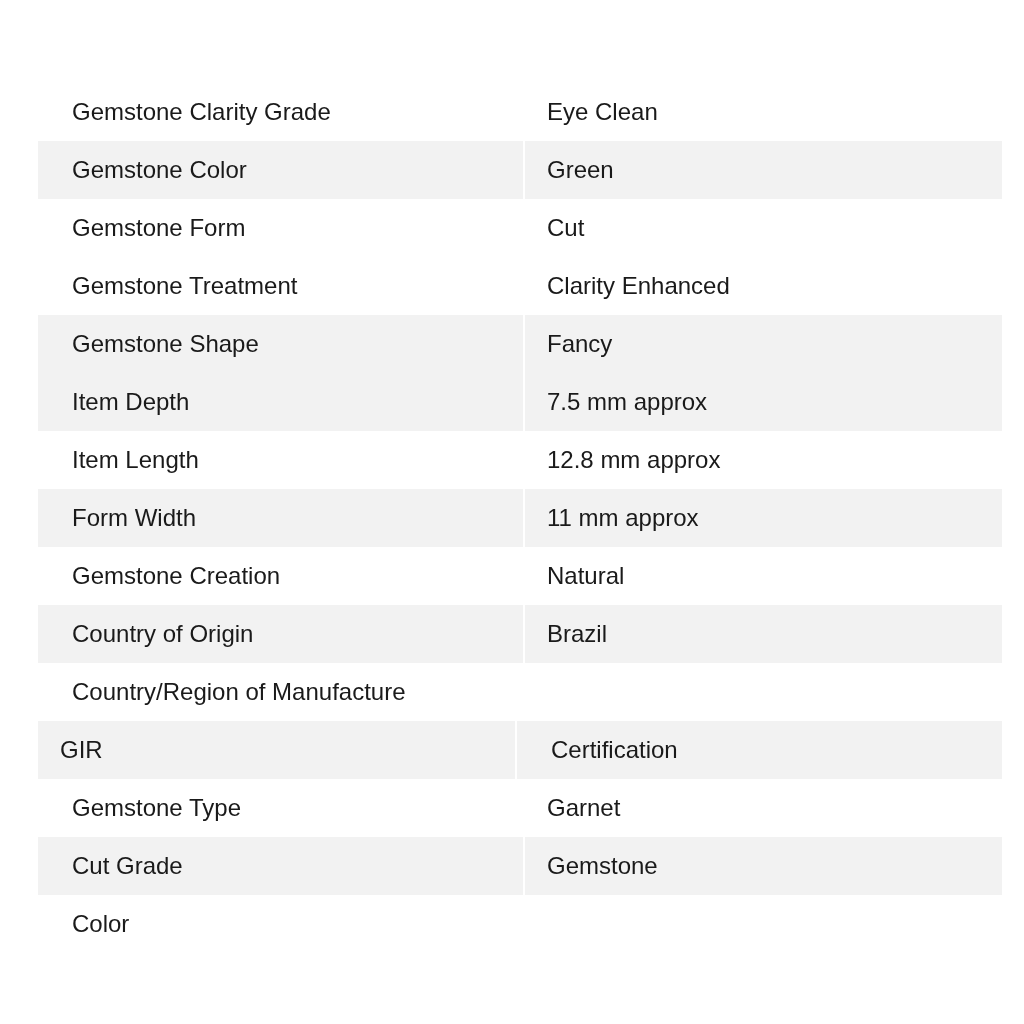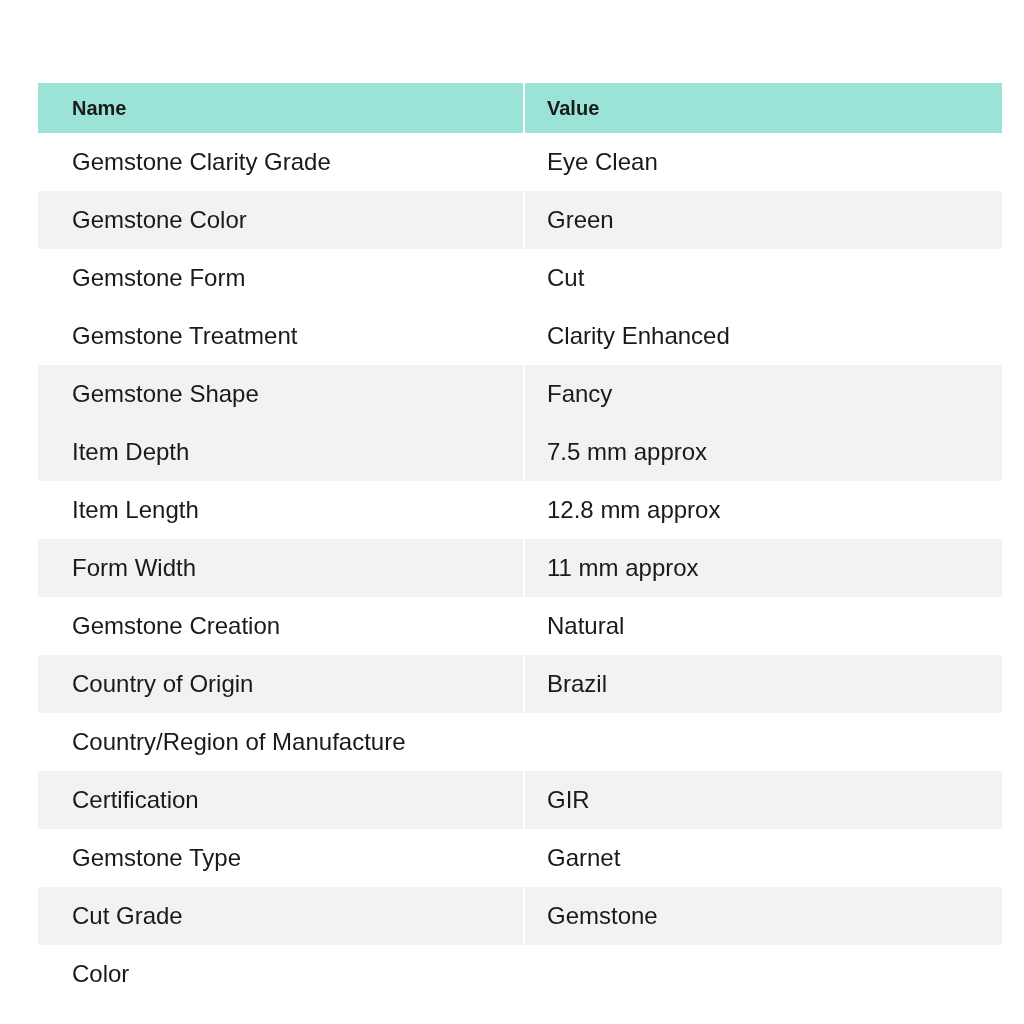--- a/index.html
+++ b/index.html
@@ -53,24 +53,20 @@
   }
   .trow.alt .cell {
     background: #f2f2f2;
   }
 </style>
 </head>
 <body>
 
 <div class="spec-table">
 
-  <div class="trow head">
-    <div class="cell name">Name</div>
-    <div class="cell value">Value</div>
-  </div>
 
   <div class="trow">
     <div class="cell name">Gemstone Clarity Grade</div>
     <div class="cell value">Eye Clean</div>
   </div>
 
   <div class="trow alt">
     <div class="cell name">Gemstone Color</div>
     <div class="cell value">Green</div>
   </div>
@@ -113,22 +109,22 @@
   <div class="trow alt">
     <div class="cell name">Country of Origin</div>
     <div class="cell value">Brazil</div>
   </div>
 
   <div class="trow">
     <div class="cell name">Country/Region of Manufacture</div>
   </div>
 
   <div class="trow alt">
+    <div class="cell value">GIR</div>
     <div class="cell name">Certification</div>
-    <div class="cell value">GIR</div>
   </div>
 
   <div class="trow">
     <div class="cell name">Gemstone Type</div>
     <div class="cell value">Garnet</div>
   </div>
 
   <div class="trow alt">
     <div class="cell name">Cut Grade</div>
     <div class="cell value">Gemstone</div>

